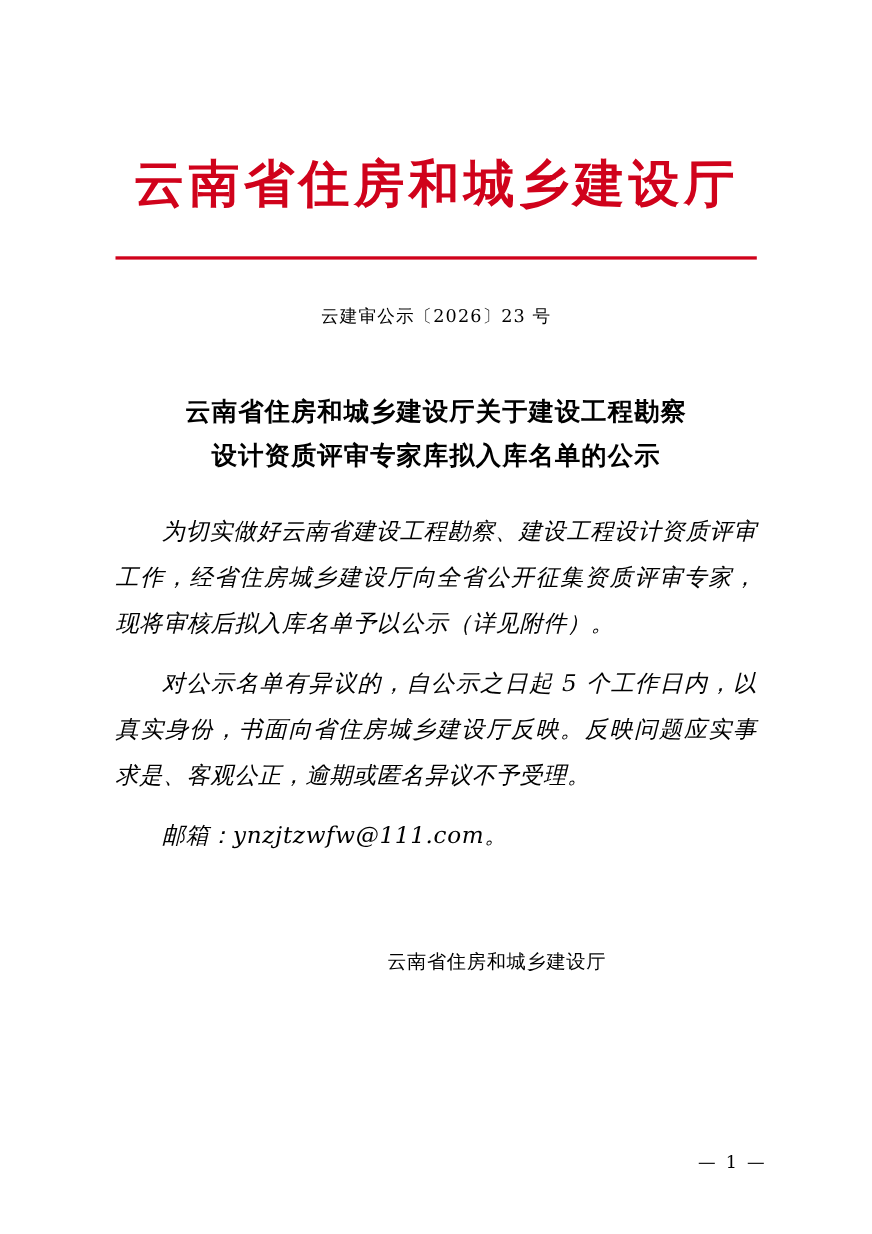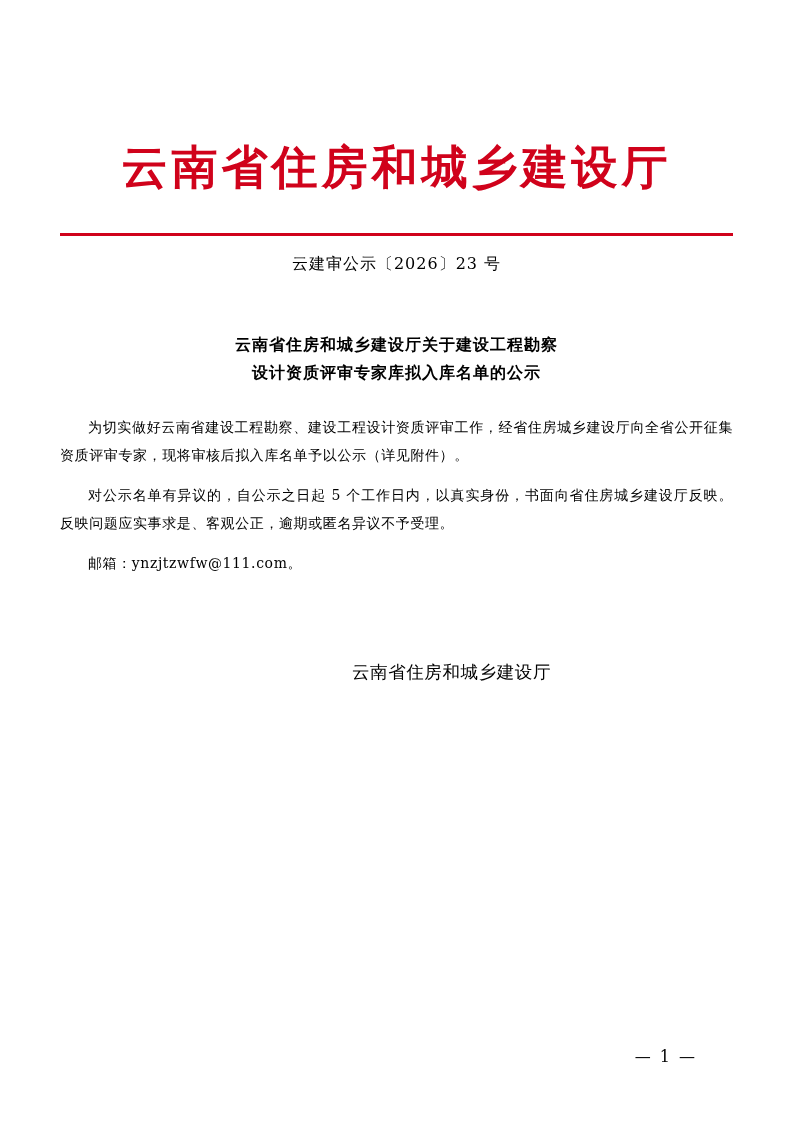--- a/index.html
+++ b/index.html
@@ -13,21 +13,21 @@
     font-family: "DejaVu Serif", "Liberation Serif", serif;
     color: #000000;
     position: relative;
     overflow: hidden;
   }
   .page {
     position: relative;
     width: 793px;
     height: 1122px;
     box-sizing: border-box;
-    padding: 0 60px;
+    padding: 0 105px;
   }
 
   
   .letterhead {
     text-align: center;
     padding-top: 140px;
   }
   .letterhead-title {
     color: #d0021b;
     font-family: "DejaVu Serif", "Liberation Serif", serif;
@@ -39,49 +39,50 @@
   }
   .letterhead-rule {
     margin-top: 38px;
     height: 3px;
     background: #d0021b;
     width: 100%;
   }
 
   
   .doc-number {
-    margin-top: 18px;
+    margin-top: 42px;
     text-align: center;
     font-size: 16px;
     letter-spacing: 1px;
     font-family: "DejaVu Serif", "Liberation Serif", serif;
   }
 
   
   .doc-title {
     margin-top: 56px;
     text-align: center;
-    font-size: 16px;
+    font-size: 23px;
     font-weight: bold;
     line-height: 1.75;
     letter-spacing: 1px;
-    font-family: Liberation Sans, sans-serif;
+    font-family: Liberation Serif, serif;
   }
   .doc-title .line {
     display: block;
   }
 
   
   .body-text {
     margin-top: 26px;
-    font-size: 14px;
+    font-size: 21px;
     line-height: 2.0;
     text-align: justify;
     text-justify: inter-ideograph;
     letter-spacing: 0.6px;
+    font-style: italic;
   }
   .para {
     margin: 0;
     text-indent: 2em;
   }
   .para + .para {
     margin-top: 12px;
   }
   .para.spaced-top {
     margin-top: 30px;

